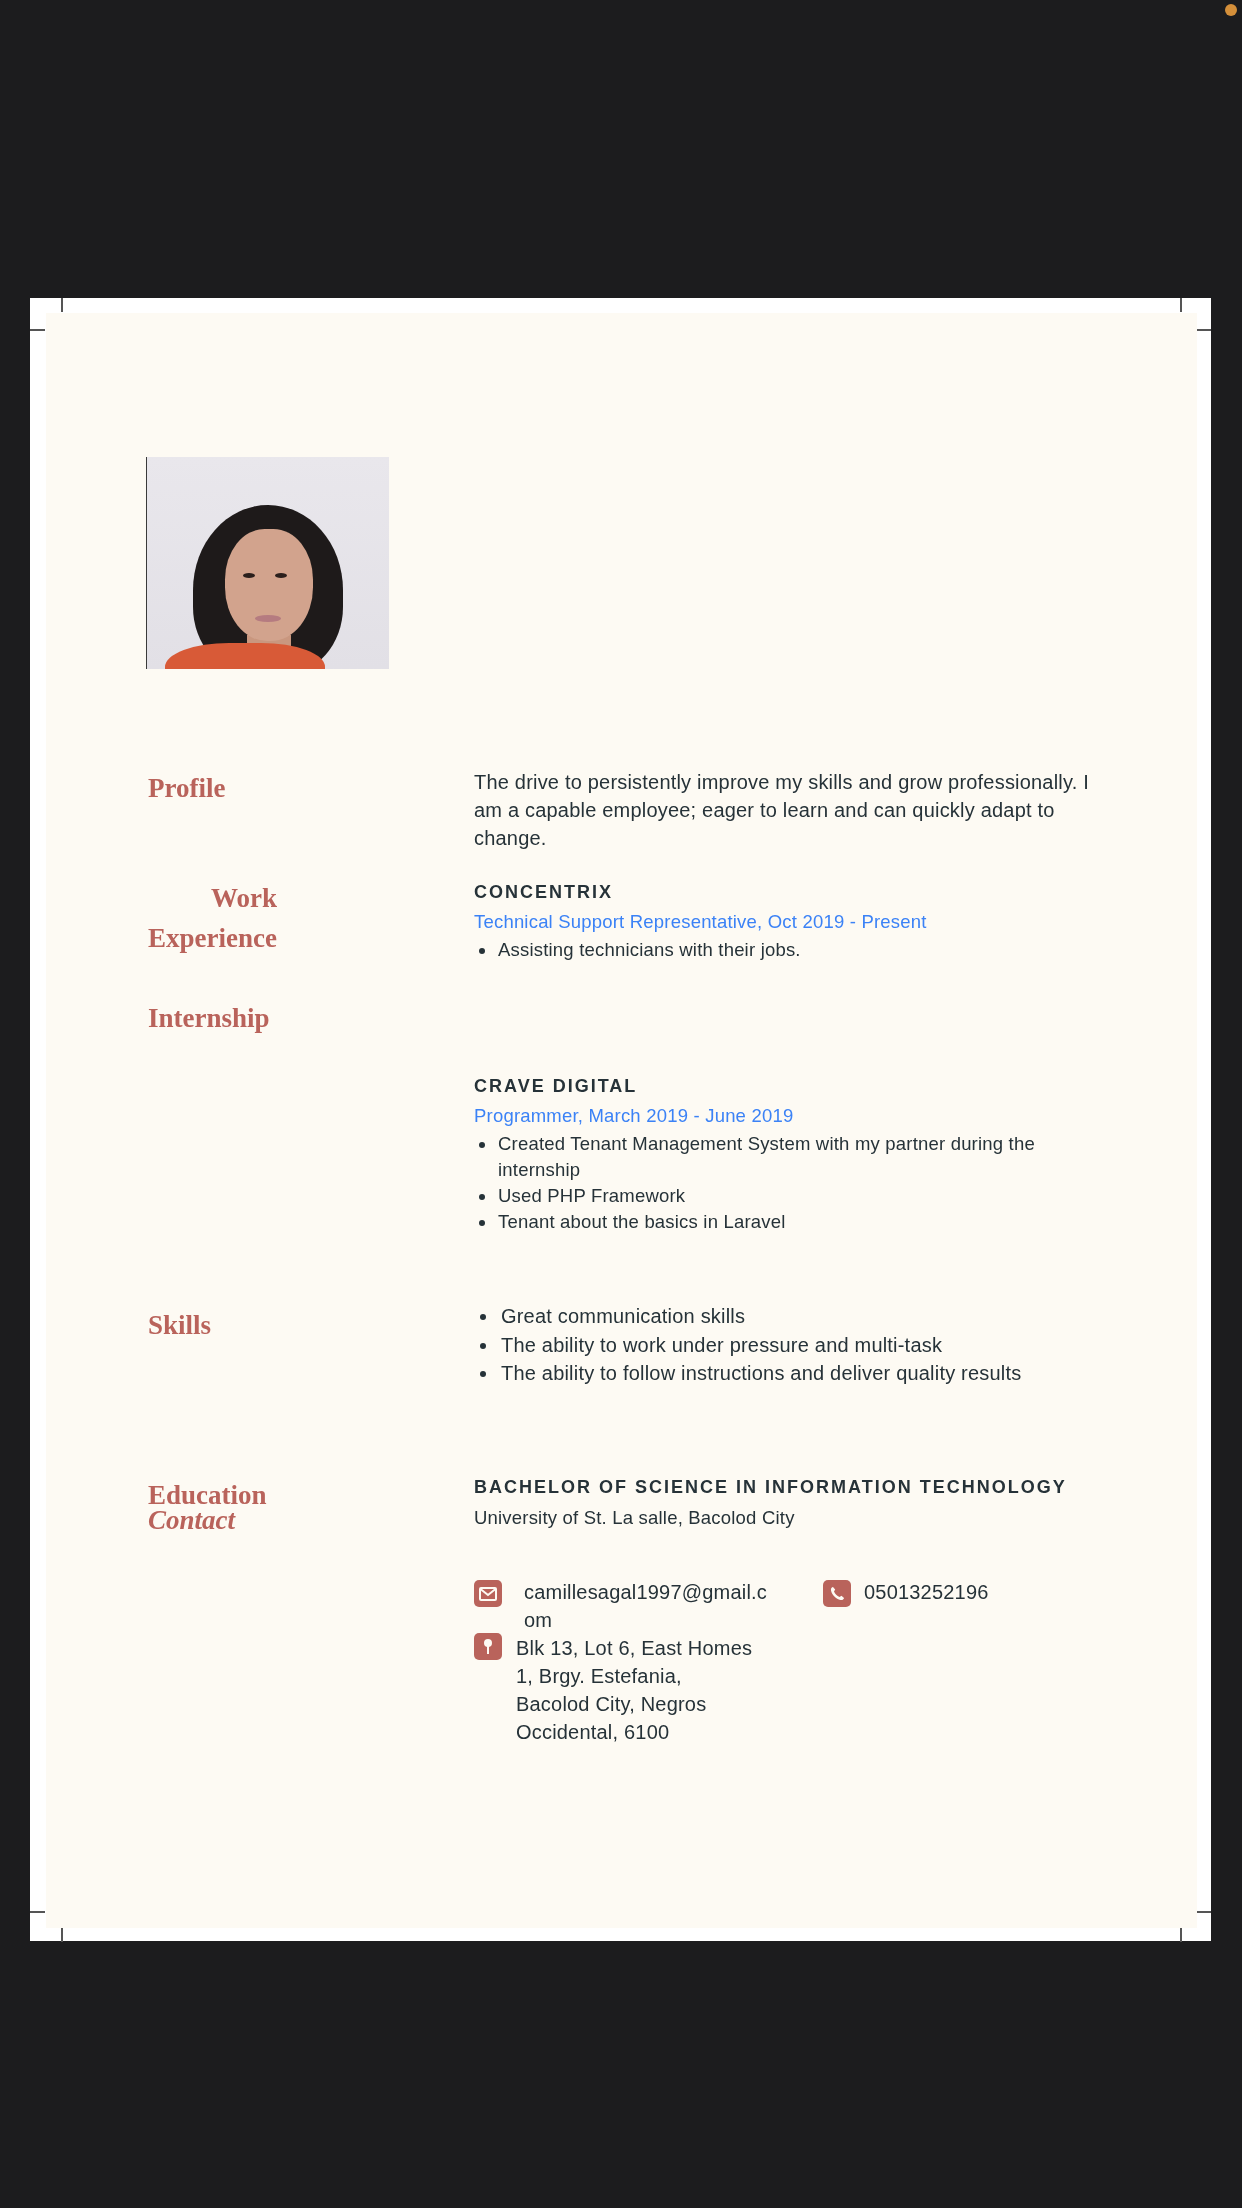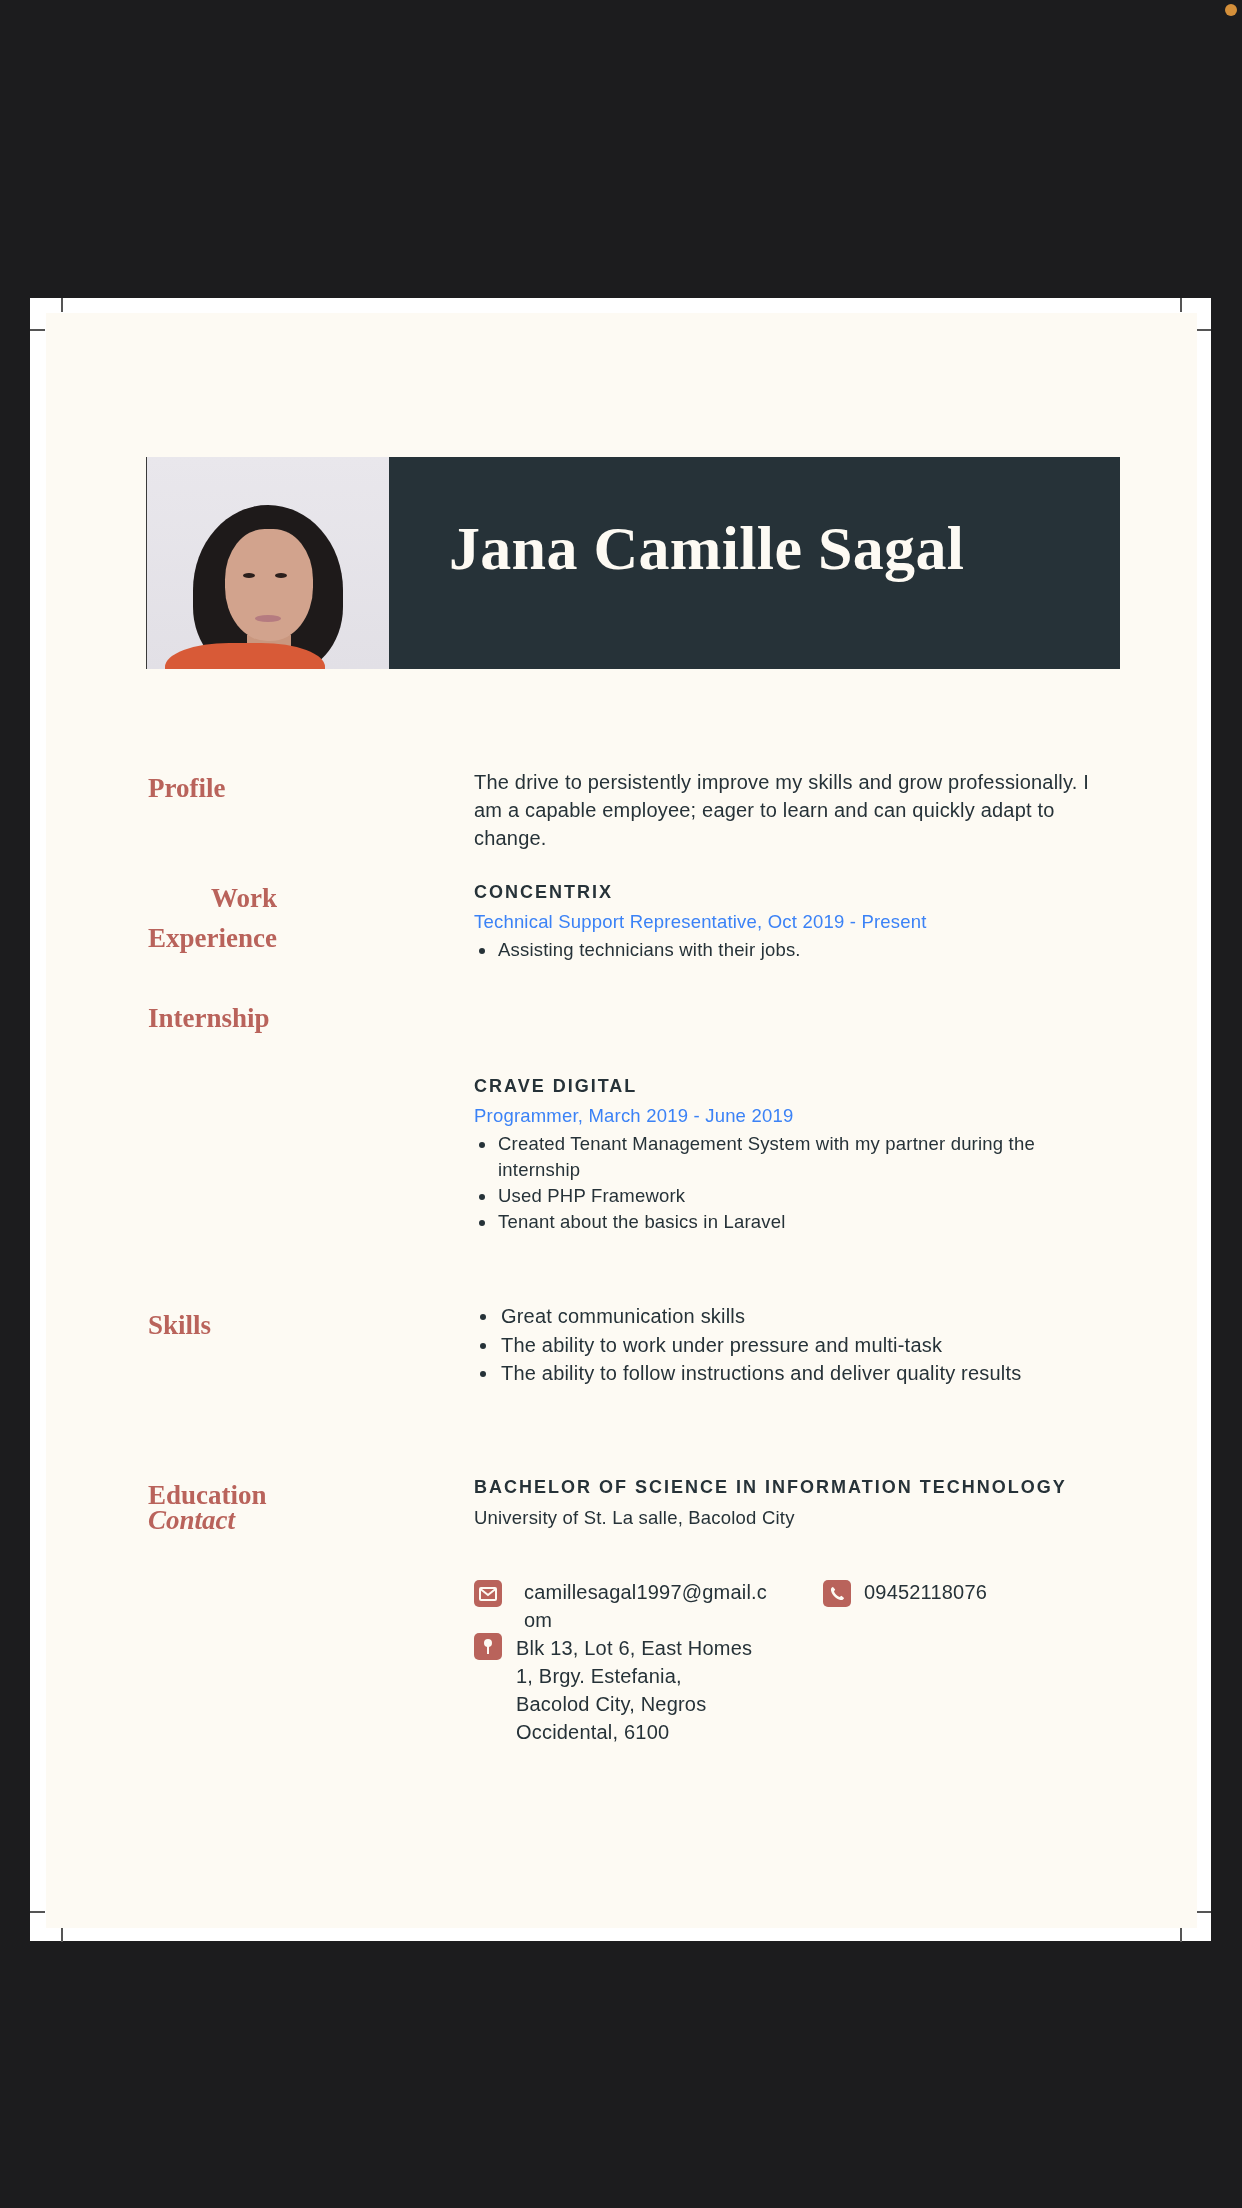--- a/index.html
+++ b/index.html
@@ -66,23 +66,20 @@
     <div class="header">
       <div class="photo">
         <div class="hair"></div>
         <div class="neck"></div>
         <div class="face"></div>
         <div class="eye" style="left:96px;"></div>
         <div class="eye" style="left:128px;"></div>
         <div class="lips"></div>
         <div class="shirt"></div>
       </div>
-      <div class="nameband">
-        <div class="name">Jana Camille Sagal</div>
-      </div>
     </div>
 
     <div class="h" style="top:455px;">Profile</div>
     <div class="txt" style="top:455px; width:640px;">The drive to persistently improve my skills and grow professionally. I am a capable employee; eager to learn and can quickly adapt to change.</div>
 
     <div class="h" style="top:565px;text-align:right;">
       <div>Work</div>
       <div>Experience</div>
     </div>
     <div class="co" style="top:567px;">CONCENTRIX</div>
@@ -135,16 +132,16 @@
       <div>1, Brgy. Estefania,</div>
       <div>Bacolod City, Negros</div>
       <div>Occidental, 6100</div>
     </div>
 
     <div class="icon-box" style="left:777px; top:1267px;">
       <svg width="16" height="16" viewBox="0 0 16 16">
           <path d="M4 1 C3 1 1.5 2.5 2 4.5 C3 9 7 13 11.5 14 C13.5 14.5 15 13 15 12 L12.5 9.8 L10.5 11 C8 10 6 8 5 5.5 L6.2 3.5 Z" fill="#fdfaf3"></path>
         </svg>
     </div>
-    <div class="ctext" style="left:818px; top:1265px;">09452118076</div>
+    <div class="ctext" style="left:818px; top:1265px;">05013252196</div>
 
   </div>
 </div>
 
 </body></html>

